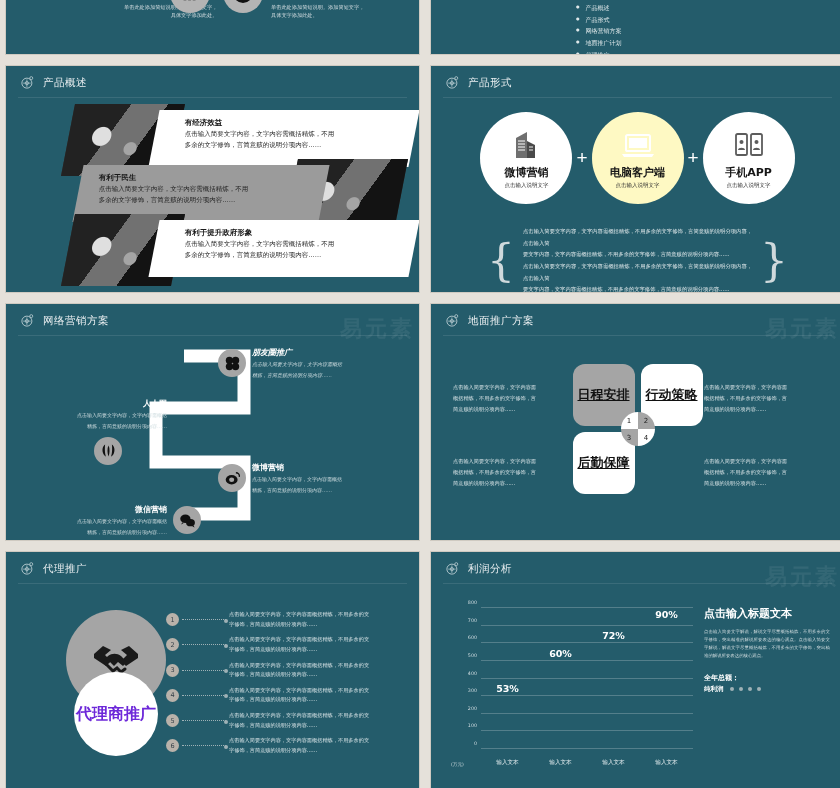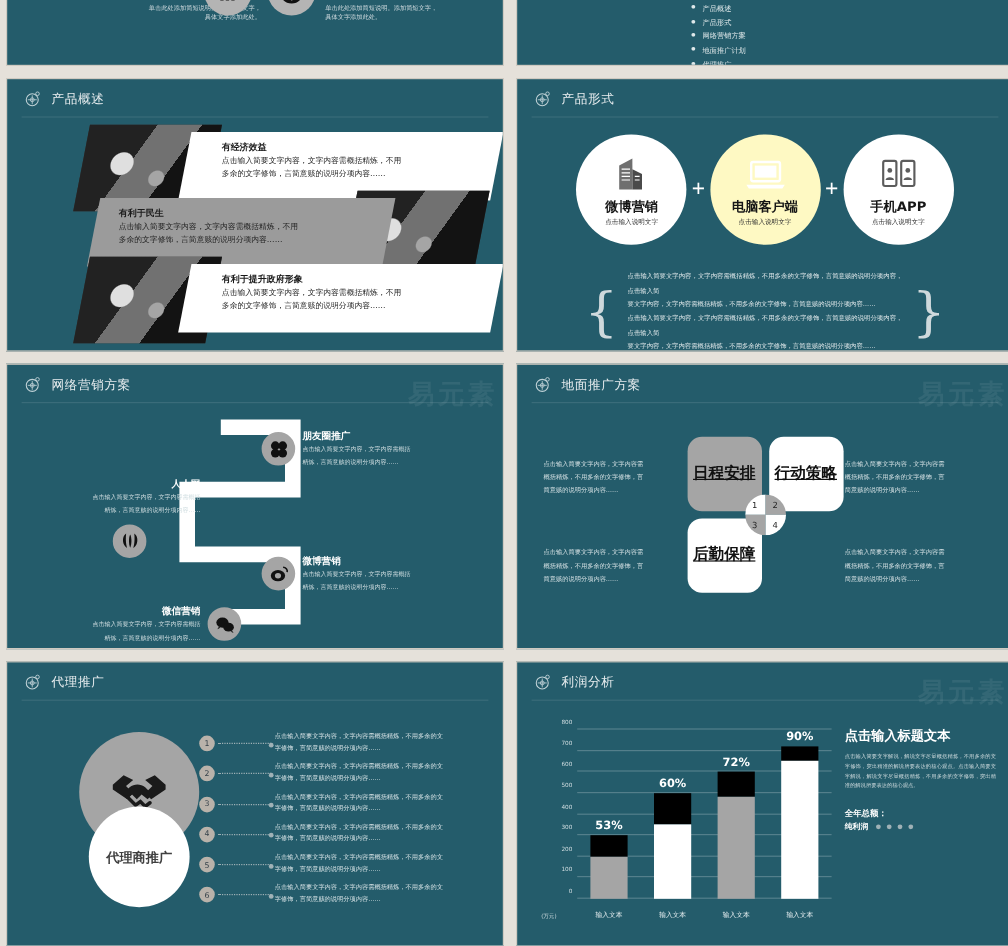--- a/index.html
+++ b/index.html
@@ -148,21 +148,21 @@
              font-family: "DejaVu Sans", sans-serif; }
 
   
   .ag-left { position: absolute; left: 55px; top: 58px; width: 110px; height: 140px; }
   .ag-c1 { position: absolute; top: 0; left: 5px; width: 100px; height: 100px;
            border-radius: 50%; background: #a5a5a5;
            display: flex; align-items: center; justify-content: center; }
   .ag-c2 { position: absolute; top: 62px; left: 13px; width: 84px; height: 84px;
            border-radius: 50%; background: #fff;
            display: flex; align-items: center; justify-content: center; }
-  .ag-c2 span { font-size: 11px; font-weight: bold; color: #404040;
+  .ag-c2 span { font-size: 16px; font-weight: bold; color: #6d28d9;
                 font-family: "DejaVu Sans", sans-serif; }
   .ag-list { position: absolute; left: 160px; right: 14px; top: 58px; }
   .ag-item { display: flex; align-items: center; gap: 0; margin-bottom: 6px; }
   .ag-num { width: 13px; height: 13px; border-radius: 50%; background: #b9b2aa;
             color: #37424a; font-size: 6.5px; display: flex; align-items: center;
             justify-content: center; flex: 0 0 13px;
             font-family: "DejaVu Sans", sans-serif; }
   .ag-line { flex: 0 0 44px; height: 1px; border-top: 1px dotted #9fb1b6; margin: 0 3px;
              position: relative; }
   .ag-line::after { content:""; position:absolute; right:-2px; top:-1.5px; width:4px; height:4px;
@@ -174,21 +174,21 @@
   .ch { position: absolute; left: 16px; top: 48px; width: 250px; height: 175px; }
   .ch-plot { position: absolute; left: 34px; top: 8px; right: 4px; bottom: 26px; }
   .ch-grid { position: absolute; inset: 0; }
   .ch-grid i { position: absolute; left: 0; right: 0; height: 1px;
                background: rgba(255,255,255,.22); display: block; }
   .ch-yl { position: absolute; left: 0; width: 30px; text-align: right;
            font-size: 4.8px; color: #cfdce0; transform: translateY(-3px);
            font-family: "DejaVu Sans", sans-serif; }
   .ch-bars { position: absolute; inset: 0; display: flex; align-items: flex-end;
              justify-content: space-around; }
-  .ch-bar { width: 31px; position: relative; display: flex; flex-direction: column;
+  .ch-bar { width: 31px; position: relative; display: flex; flex-direction: row;
             justify-content: flex-end; }
   .seg-top { background: #000; }
   .seg-base.w { background: #ffffff; }
   .seg-base.g { background: #a5a5a5; }
   .ch-lbl { position: absolute; left: -8px; right: -8px; text-align: center;
             font-size: 9.5px; font-weight: bold; color: #fff;
             font-family: "DejaVu Sans", sans-serif; }
   .ch-xs { position: absolute; left: 34px; right: 4px; bottom: 8px;
            display: flex; justify-content: space-around; }
   .ch-xs span { width: 42px; text-align: center; font-size: 5.6px; color: #e6eef0;
@@ -381,21 +381,21 @@
       </svg>
       <span class="hd-title">网络营销方案</span>
     </div>
     <div class="hd-rule"></div>
 
     <div class="zz">
       <svg width="415" height="192" viewBox="0 0 415 192" style="position:absolute;left:0;top:0">
         <path d="M178 12 H238 V64 H150 V118 H238 V170 H178" fill="none" stroke="#ffffff" stroke-width="13" stroke-linejoin="miter"></path>
       </svg>
 
-      <div class="zz-node" style="left:212px; top:14px;">
+      <div class="zz-node" style="left:212px; top:3px;font-style:italic;">
         <div class="zz-dot">
           <svg width="17" height="17" viewBox="0 0 20 20">
               <circle cx="6.4" cy="6.4" r="4.3" fill="#111"></circle>
               <circle cx="13.6" cy="6.4" r="4.3" fill="#111"></circle>
               <circle cx="6.4" cy="13.6" r="4.3" fill="#111"></circle>
               <circle cx="13.6" cy="13.6" r="4.3" fill="#111"></circle>
             </svg>
         </div>
         <div class="zz-txt r">
           <div class="zz-h">朋友圈推广</div>

